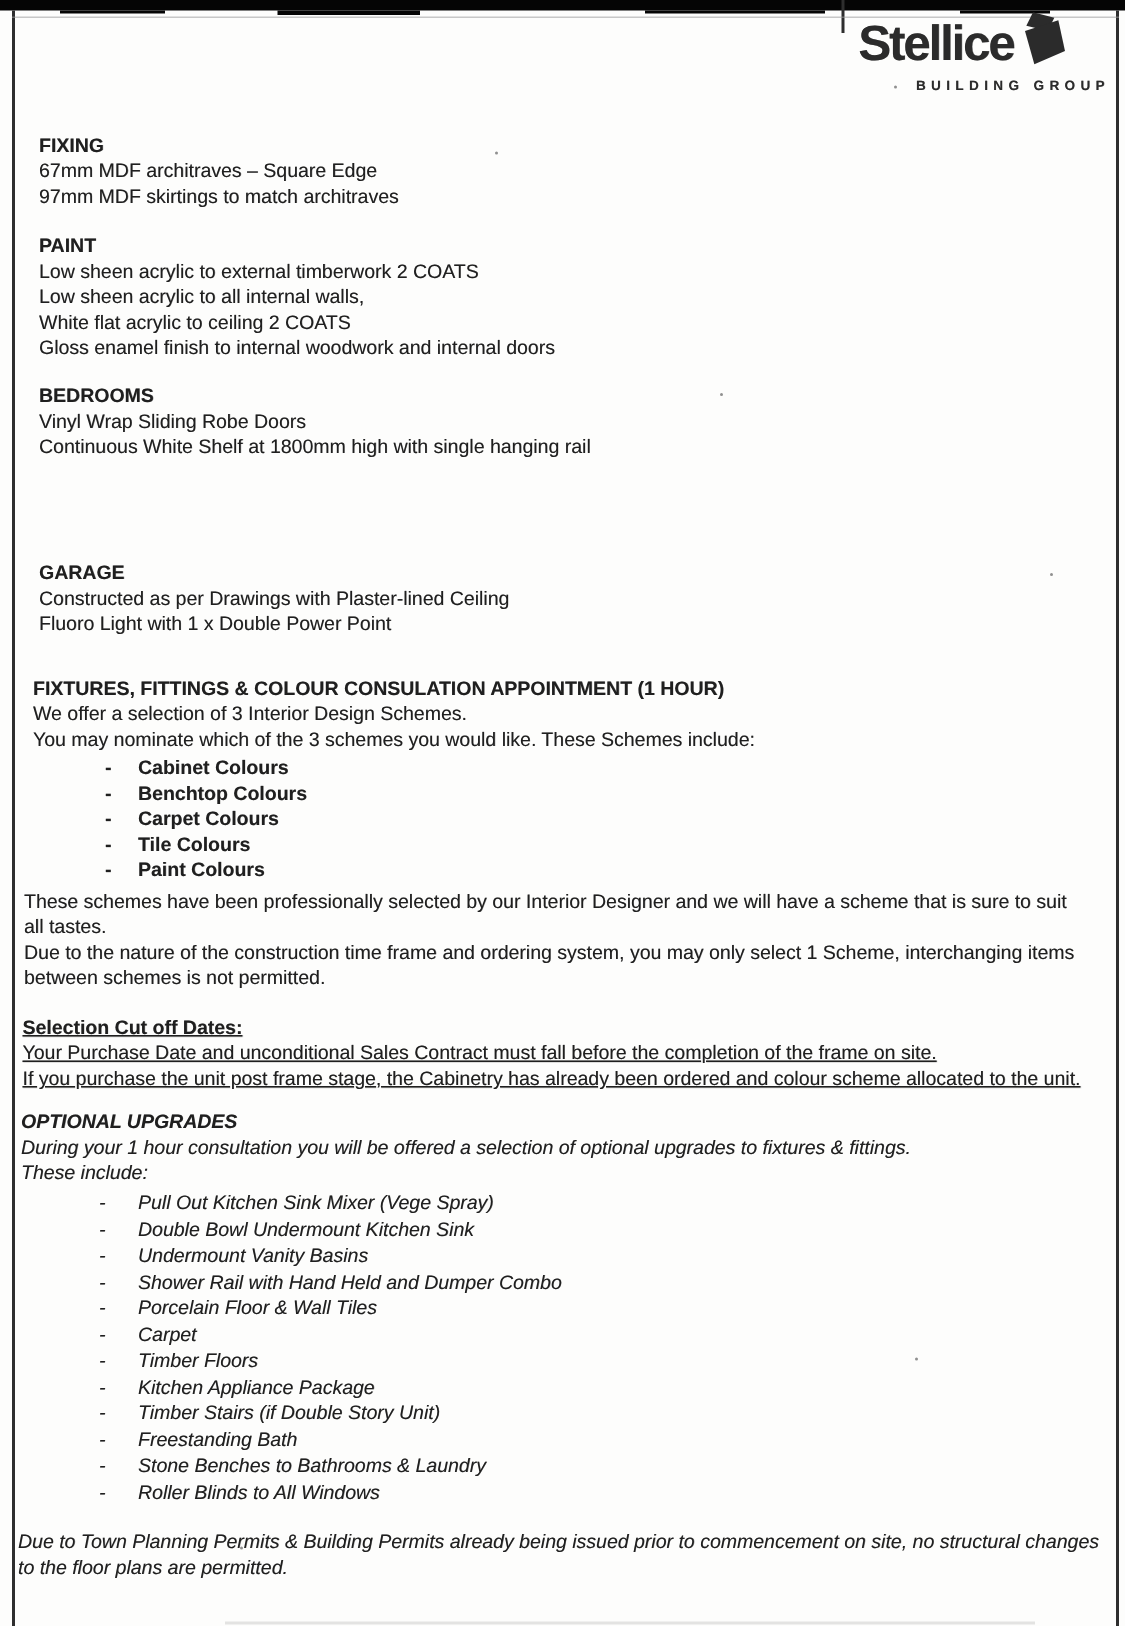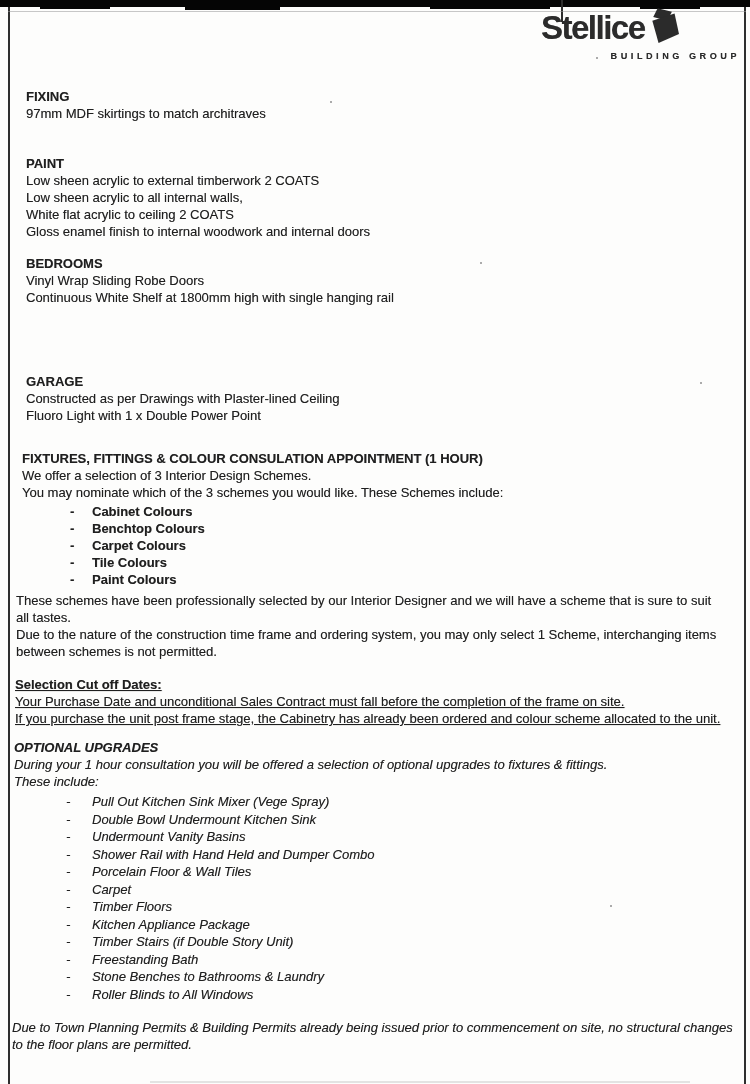--- a/index.html
+++ b/index.html
@@ -15,21 +15,21 @@
   
   .band{position:absolute;top:0;left:0;width:100%;height:7px;background:#050505;}
   .bump{position:absolute;background:#050505;}
   .edge{position:absolute;background:#2e2e2e;}
   .topline{position:absolute;top:11px;left:8px;right:4px;height:1px;background:#9a9a9a;opacity:.55;}
   .speck{position:absolute;width:2px;height:2px;background:#6b6b6b;border-radius:50%;opacity:.75;}
   .smear{position:absolute;bottom:1px;left:150px;width:540px;height:2px;background:rgba(40,40,40,.12);}
 
   
   .logo{position:absolute;top:7px;right:9px;width:200px;text-align:right;color:#2b2b2b;}
-  .brandrow{display:flex;justify-content:flex-start;align-items:center;}
+  .brandrow{display:flex;justify-content:center;align-items:center;}
   .brand{font-size:33px;font-weight:700;letter-spacing:-1.5px;line-height:34px;}
   .diamond{margin-left:2px;display:inline-block;}
   .tagline{font-size:9px;font-weight:700;letter-spacing:3.6px;margin-top:2px;padding-right:1px;white-space:nowrap;}
 
   
   section{position:absolute;font-size:13px;line-height:17px;margin-top:36px;}
   .h{font-weight:700;white-space:nowrap;}
   .line{white-space:nowrap;}
   .para{margin:0 0 0 0;}
   .brow{display:flex;}
@@ -69,20 +69,21 @@
           <polygon points="12,1 28,5 23,15 7,11" fill="#2b2b2b"></polygon>
           <polygon points="6,15 31,7 36,30 13,40" fill="#2b2b2b"></polygon>
         </svg>
       </span>
     </div>
     <div class="tagline">BUILDING GROUP</div>
   </header>
 
   <section style="top:52px;left:26px;">
     <div class="h">FIXING</div>
+    <div class="line">67mm MDF architraves – Square Edge</div>
     <div class="line">97mm MDF skirtings to match architraves</div>
   </section>
 
   <section style="top:119px;left:26px;">
     <div class="h">PAINT</div>
     <div class="line">Low sheen acrylic to external timberwork 2 COATS</div>
     <div class="line">Low sheen acrylic to all internal walls,</div>
     <div class="line">White flat acrylic to ceiling 2 COATS</div>
     <div class="line">Gloss enamel finish to internal woodwork and internal doors</div>
   </section>

